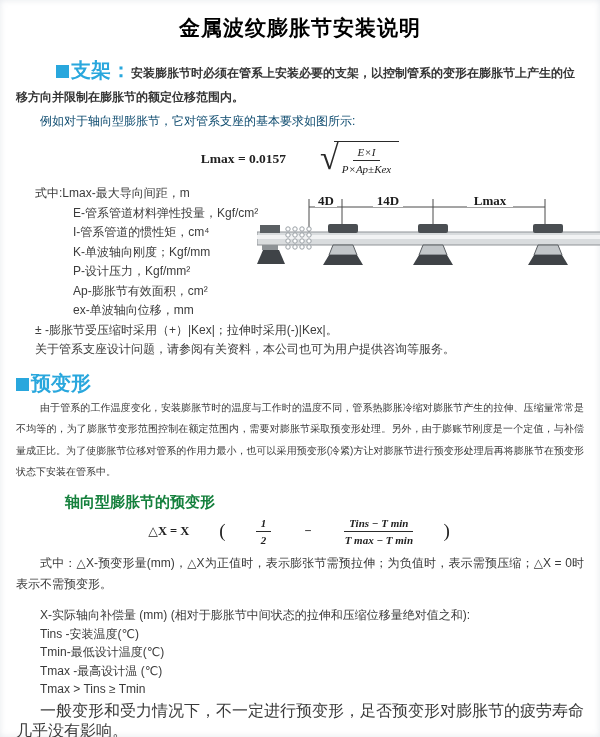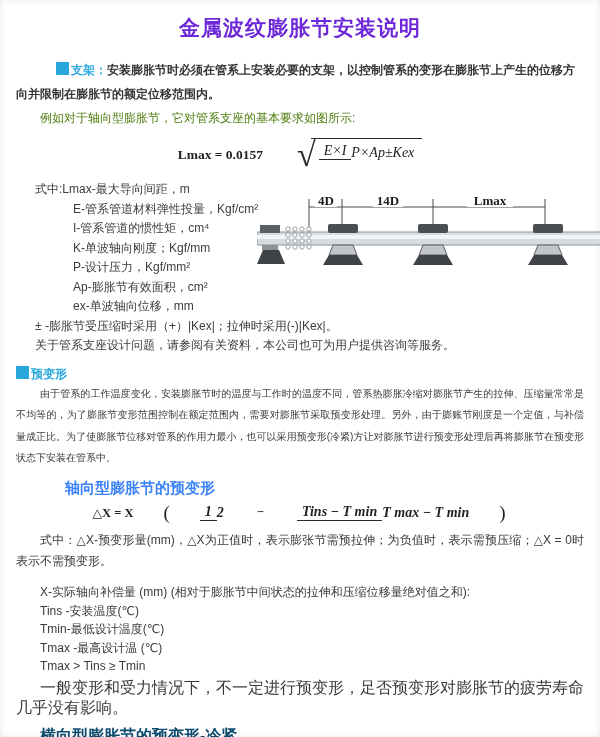--- a/index.html
+++ b/index.html
@@ -12,45 +12,45 @@
     overflow:hidden;
     font-family:"Liberation Sans","DejaVu Sans",sans-serif;
     color:#3a3a3a;
     box-shadow:inset 0 0 6px rgba(180,190,200,.35);
   }
   h1.title{
     margin:2px 0 16px 0;
     text-align:center;
     font-size:21px;
     letter-spacing:1px;
-    color:#6d28d9;
+    color:#000000;
     font-weight:bold;
   }
   p{margin:0;}
-  .para{font-size:12px;line-height:24px;color:#4d7c0f;}
+  .para{font-size:12px;line-height:24px;color:#0c4a6e;}
   .intro-para{text-indent:40px;font-weight:600;color:#353535;}
   .sec-head{
-    color:#29a7dd;font-size:12px;font-weight:bold;
+    color:#29a7dd;font-size:20px;font-weight:bold;
     white-space:nowrap;
   }
   .sq{
     display:inline-block;width:13px;height:13px;background:#29a7dd;
     margin-right:2px;vertical-align:-1px;
   }
   .indent2{text-indent:24px;}
   
   .formula-row{
     display:flex;justify-content:center;align-items:center;
     font-family:"Liberation Serif","DejaVu Serif",serif;
     color:#222;
     gap:28px;
   }
   .f-lhs{font-weight:bold;font-size:13.5px;margin-right:6px;}
-  .frac{display:inline-flex;flex-direction:row;align-items:center;
-        font-style:italic;font-size:14px;line-height:14px;vertical-align:middle;}
+  .frac{display:inline-flex;flex-direction:column;align-items:center;
+        font-style:italic;font-size:11px;line-height:14px;vertical-align:middle;}
   .frac .num{border-bottom:1px solid #2a2a2a;padding:0 5px 1px 5px;}
   .frac .den{padding-top:1px;}
   .sqrt{display:inline-flex;align-items:flex-start;}
   .rad{font-size:34px;line-height:34px;font-weight:400;color:#2a2a2a;}
   .sqrt-body{border-top:1.6px solid #2a2a2a;margin-left:-5px;padding:3px 8px 0 8px;}
   .lmax-row{margin:8px 0 8px 0;}
   .dx-row{margin:4px 0 6px 0;font-size:12.5px;font-weight:bold;}
   .dx-row .paren{font-size:19px;font-weight:400;margin:0 2px;}
   .dx-row .op{margin:0 5px;}
   .dx-row .frac,.dy-row .frac{font-weight:bold;}
@@ -59,21 +59,21 @@
   .def-line{margin-left:19px;}
   .def-line.sub{margin-left:57px;}
   
   .diagram{position:absolute;left:257px;top:192px;width:356px;height:96px;}
   .diagram svg{display:block;}
   .dim-label{font-family:"Liberation Serif","DejaVu Serif",serif;
              font-size:13px;font-weight:bold;fill:#1d1d1d;}
   
   .sec2{margin-top:10px;}
   .body-para{font-size:10px;line-height:21.5px;text-indent:24px;text-align:justify;}
-  .subtitle{color:#3b82f6;font-size:15px;font-weight:bold;margin:10px 0 2px 49px;}
+  .subtitle{color:#15803d;font-size:15px;font-weight:bold;margin:10px 0 2px 49px;}
   .subtitle2{color:#0c4a6e;font-size:16px;font-weight:bold;margin:8px 0 0 24px;}
   .explain{font-size:12px;line-height:21px;text-indent:24px;text-align:justify;margin-top:4px;}
   .plain-line{font-size:12px;line-height:20px;margin-left:24px;margin-top:10px;}
   .temp-line{font-size:12px;line-height:18.5px;margin-left:24px;}
   .note-line{font-size:16px;line-height:20px;text-indent:24px;margin-top:2px;}
 </style>
 </head>
 <body>
 
 <div class="page">

